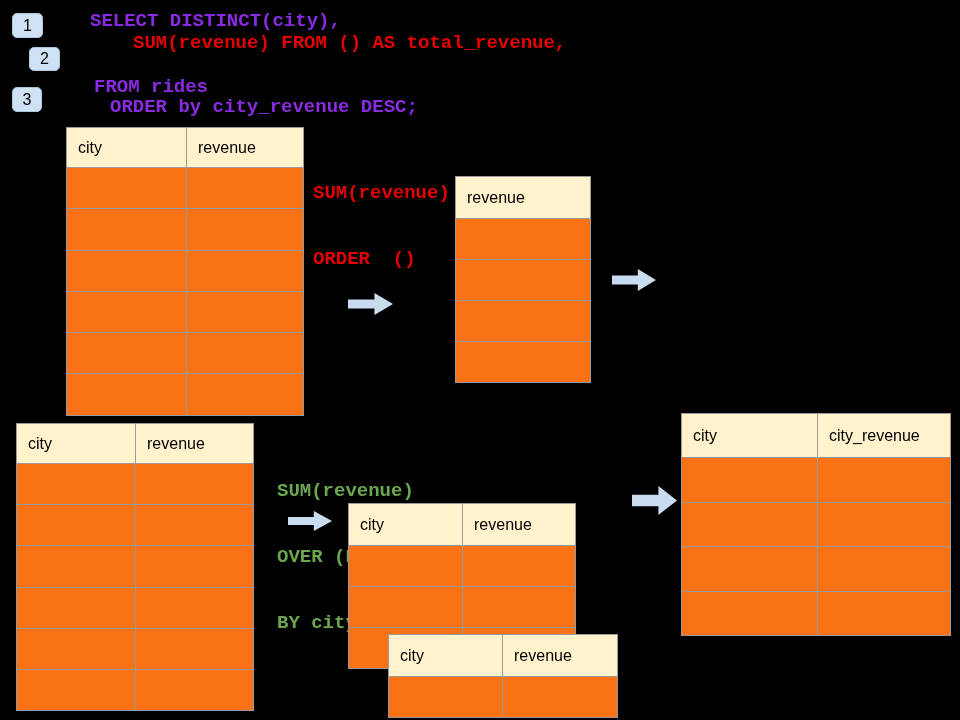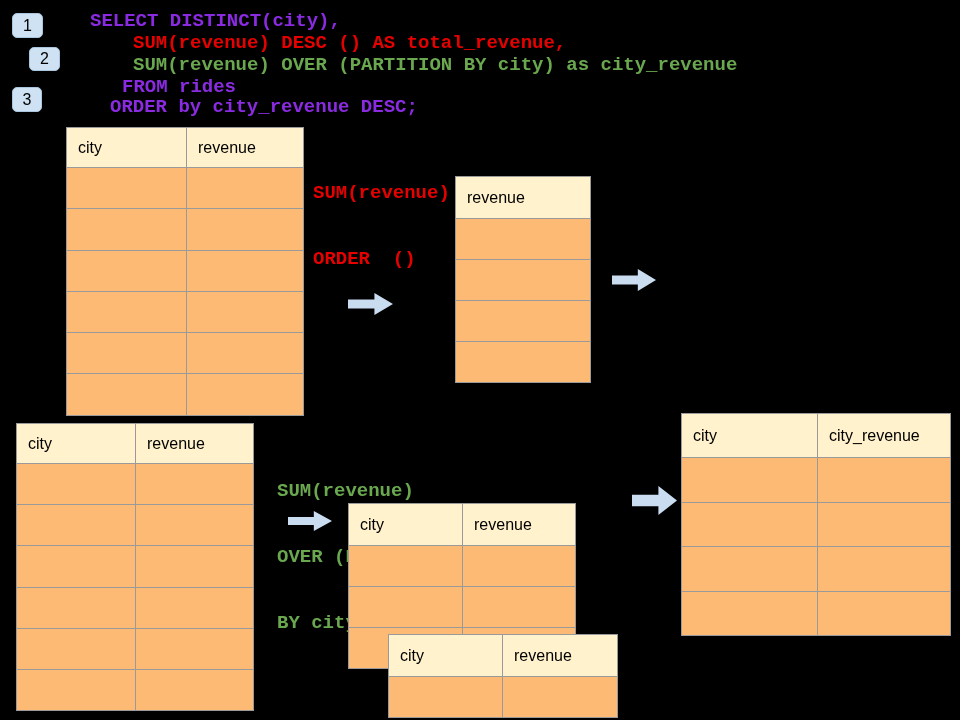--- a/index.html
+++ b/index.html
@@ -26,21 +26,21 @@
     border:1px solid #aac6df; border-radius:5px;
     color:#000; font-size:16px; line-height:1;
     display:flex; align-items:center; justify-content:center;
     box-sizing:border-box;
   }
 
   
   .twrap { position:absolute; }
   .twrap table {
     border-collapse:collapse; table-layout:fixed;
-    background:#fdba74;
+    background:#f97316;
   }
   .twrap th {
     background:var(--header_fill); color:var(--header_text);
     font-family:"Liberation Sans",sans-serif; font-size:16px; font-weight:normal;
     text-align:left; padding:0 0 0 11px; box-sizing:border-box;
     border:1px solid var(--table_border);
   }
   .twrap td { border:1px solid var(--table_border); padding:0; }
   .t1 thead tr { height:40px; }  .t1 tbody tr { height:41.3px; }
   .t2 thead tr { height:40px; }  .t2 tbody tr { height:41.2px; }
@@ -57,23 +57,22 @@
 </head>
 <body>
 
 <div class="stage">
 
   <div class="badge" style="left:12px; top:13px; width:31px; height:25px;">1</div>
   <div class="badge" style="left:29px; top:47px; width:31px; height:24px;">2</div>
   <div class="badge" style="left:12px; top:87px; width:30px; height:25px;">3</div>
 
   <div class="code purple" style="left:90px;  top:10px;">SELECT DISTINCT(city),</div>
-  <div class="code red" style="left:133px; top:32px;">SUM(revenue) DESC () AS total_revenue,</div>
-  <div class="code green" style="left:133px; top:54px;">SUM(revenue) OVER (PARTITION BY city) as city_revenue</div>
-  <div class="code purple" style="left:122px; top:76px;">FROM rides</div>
+  <div class="code red" style="left:133px; top:32px;">SUM(revenue) FROM () AS total_revenue,</div>
+  <div class="code purple" style="left:94px; top:76px;">FROM rides</div>
   <div class="code purple" style="left:110px; top:96px;">ORDER by city_revenue DESC;</div>
 
   <div class="code code-sm purple" style="left:753px; top:38px;">
   </div>
 
   <div class="code red" style="left:313px; top:138px;">
     <div>SUM(revenue)</div>
     <div>ORDER  ()</div>
   </div>
 

